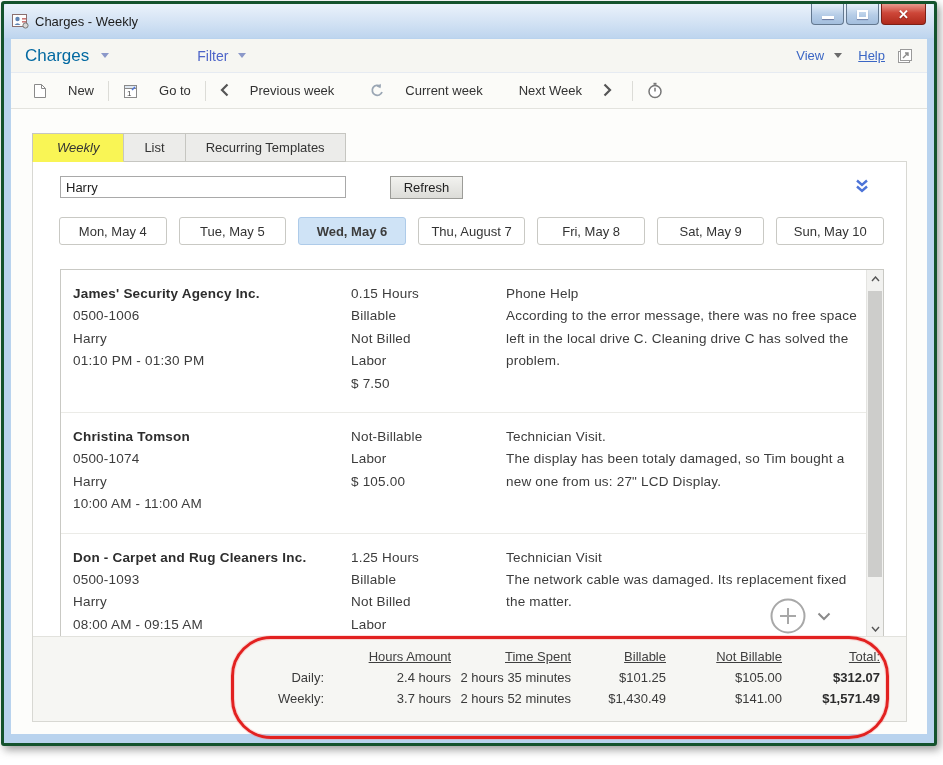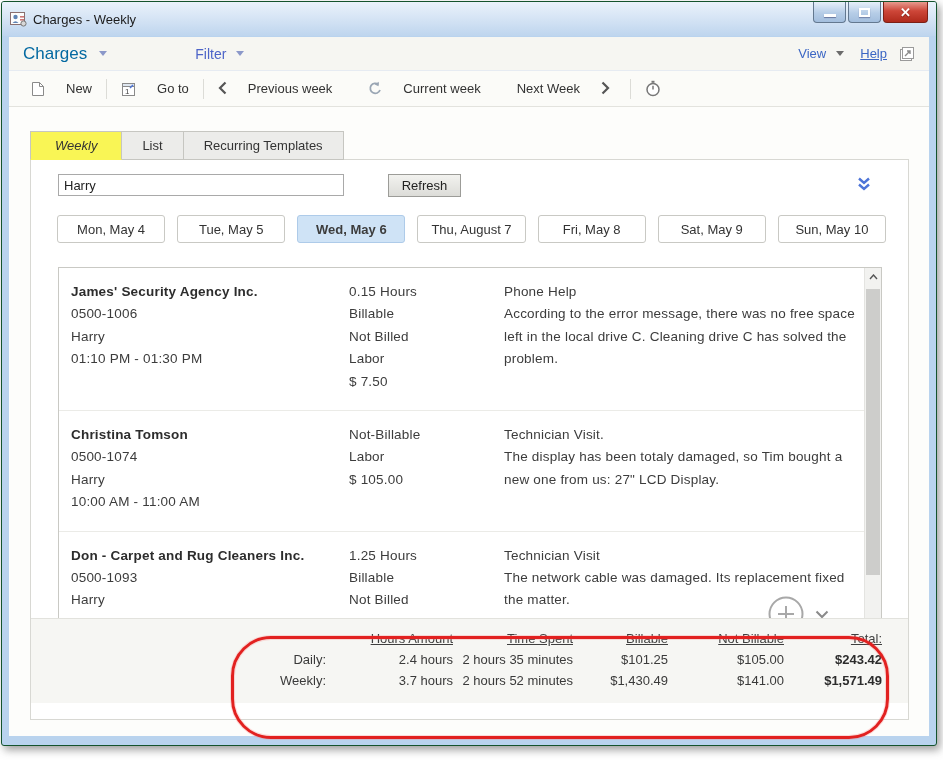--- a/index.html
+++ b/index.html
@@ -1,20 +1,20 @@
 <!DOCTYPE html>
 <html><head>
 <meta charset="utf-8">
 <style>
   * { box-sizing: border-box; margin: 0; padding: 0; }
   html,body { width: 943px; height: 765px; background:#fff; font-family:"Liberation Sans", sans-serif; overflow:hidden; }
 
   
   .window { position:absolute; left:1px; top:1px; width:936px; height:745px;
-    border:1px solid #14532d; border-radius:3px; background:#b9d3ee;
+    border:3px solid #14532d; border-radius:3px; background:#b9d3ee;
     box-shadow:3px 4px 8px rgba(80,80,80,.55); }
   .titlebar { position:relative; height:34px;
     background:linear-gradient(#eaf2fb, #d7e5f5 45%, #bed5ee); border-radius:2px 2px 0 0;
     display:flex; align-items:center; padding-left:8px; }
   .title-text { font-size:13px; color:#1c1c1c; margin-left:6px; }
   .win-buttons { position:absolute; top:0; right:8px; display:flex; gap:2px; }
   .win-btn { width:33px; height:21px; border:1px solid #63788f; border-top:none;
     border-radius:0 0 4px 4px; background:linear-gradient(#e6eff9,#b6cde7 55%,#a3bedd);
     display:flex; align-items:center; justify-content:center; cursor:default; }
   .win-btn.close { width:45px; background:linear-gradient(#e79a8e,#cd4638 45%,#b02a1c); border-color:#7c2015; }
@@ -81,21 +81,21 @@
 
   
   .scrollbar { position:absolute; right:0; top:0; bottom:0; width:17px; background:#f2f2f0; border-left:1px solid #e4e4e1; }
   .sb-btn { position:absolute; left:0; width:16px; height:17px; display:flex; align-items:center; justify-content:center; }
   .sb-up { top:0; } .sb-down { bottom:0; }
   .sb-thumb { position:absolute; left:1px; top:21px; width:14px; height:286px; background:#cdcdcb; }
 
   .add-controls { position:absolute; right:52px; bottom:2px; display:flex; align-items:center; gap:10px; }
 
   
-  .panel-footer { position:absolute; left:0; right:0; bottom:16px; height:85px; background:#f6f6f3; border-top:1px solid #e2e2dd;margin-top:36px; }
+  .panel-footer { position:absolute; left:0; right:0; bottom:0; height:85px; background:#f6f6f3; border-top:1px solid #e2e2dd;margin-top:36px; }
   .summary { position:absolute; right:26px; top:9px; display:grid;
     grid-template-columns:70px 127px 120px 95px 116px 98px; font-size:13px; color:#3a3a3a; line-height:21px; }
   .summary .cell { text-align:right; }
   .summary .hdr { text-decoration:underline; color:#3f3f3f; }
   .summary .total { font-weight:bold; color:#2c2c2c; }
 
   
   .annotation { position:absolute; left:231px; top:636px; width:658px; height:103px;
     border:3px solid #e22120; border-radius:40px; pointer-events:none; z-index:50;
     box-shadow:0 0 0 1px rgba(255,120,120,.25), inset 0 0 0 1px rgba(255,120,120,.25); }
@@ -339,21 +339,21 @@
           <div class="cell hdr">Time Spent</div>
           <div class="cell hdr">Billable</div>
           <div class="cell hdr">Not Billable</div>
           <div class="cell hdr">Total:</div>
 
           <div class="cell">Daily:</div>
           <div class="cell">2.4 hours</div>
           <div class="cell">2 hours 35 minutes</div>
           <div class="cell">$101.25</div>
           <div class="cell">$105.00</div>
-          <div class="cell total">$243.42</div>
+          <div class="cell total">$312.07</div>
 
           <div class="cell">Weekly:</div>
           <div class="cell">3.7 hours</div>
           <div class="cell">2 hours 52 minutes</div>
           <div class="cell">$1,430.49</div>
           <div class="cell">$141.00</div>
           <div class="cell total">$1,571.49</div>
         </div>
       </div>
 

